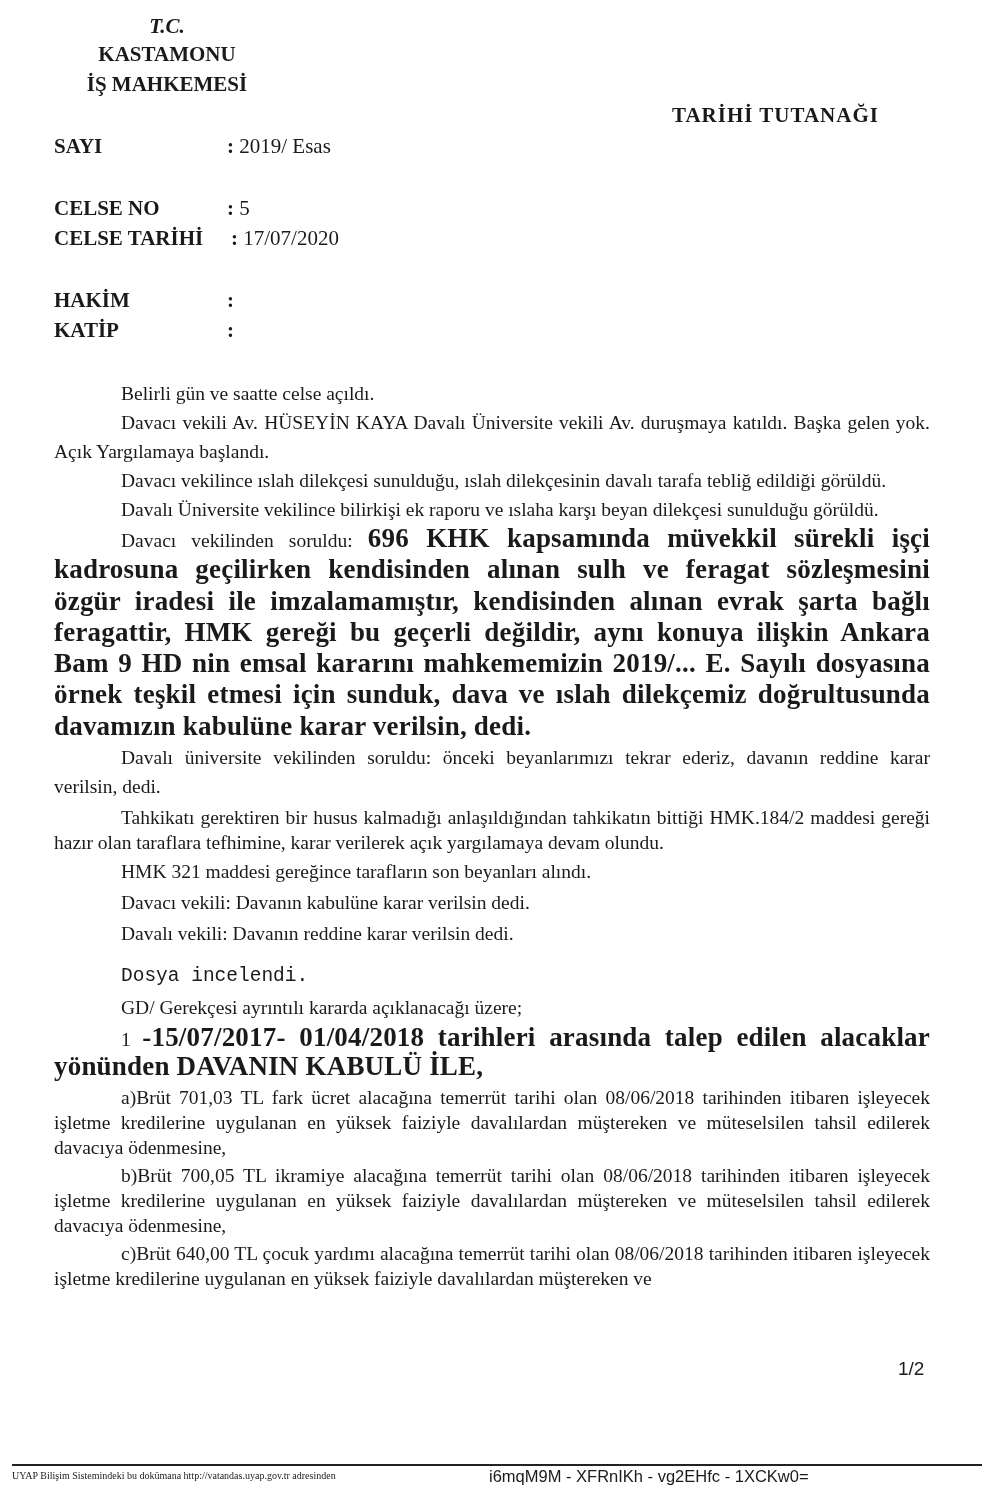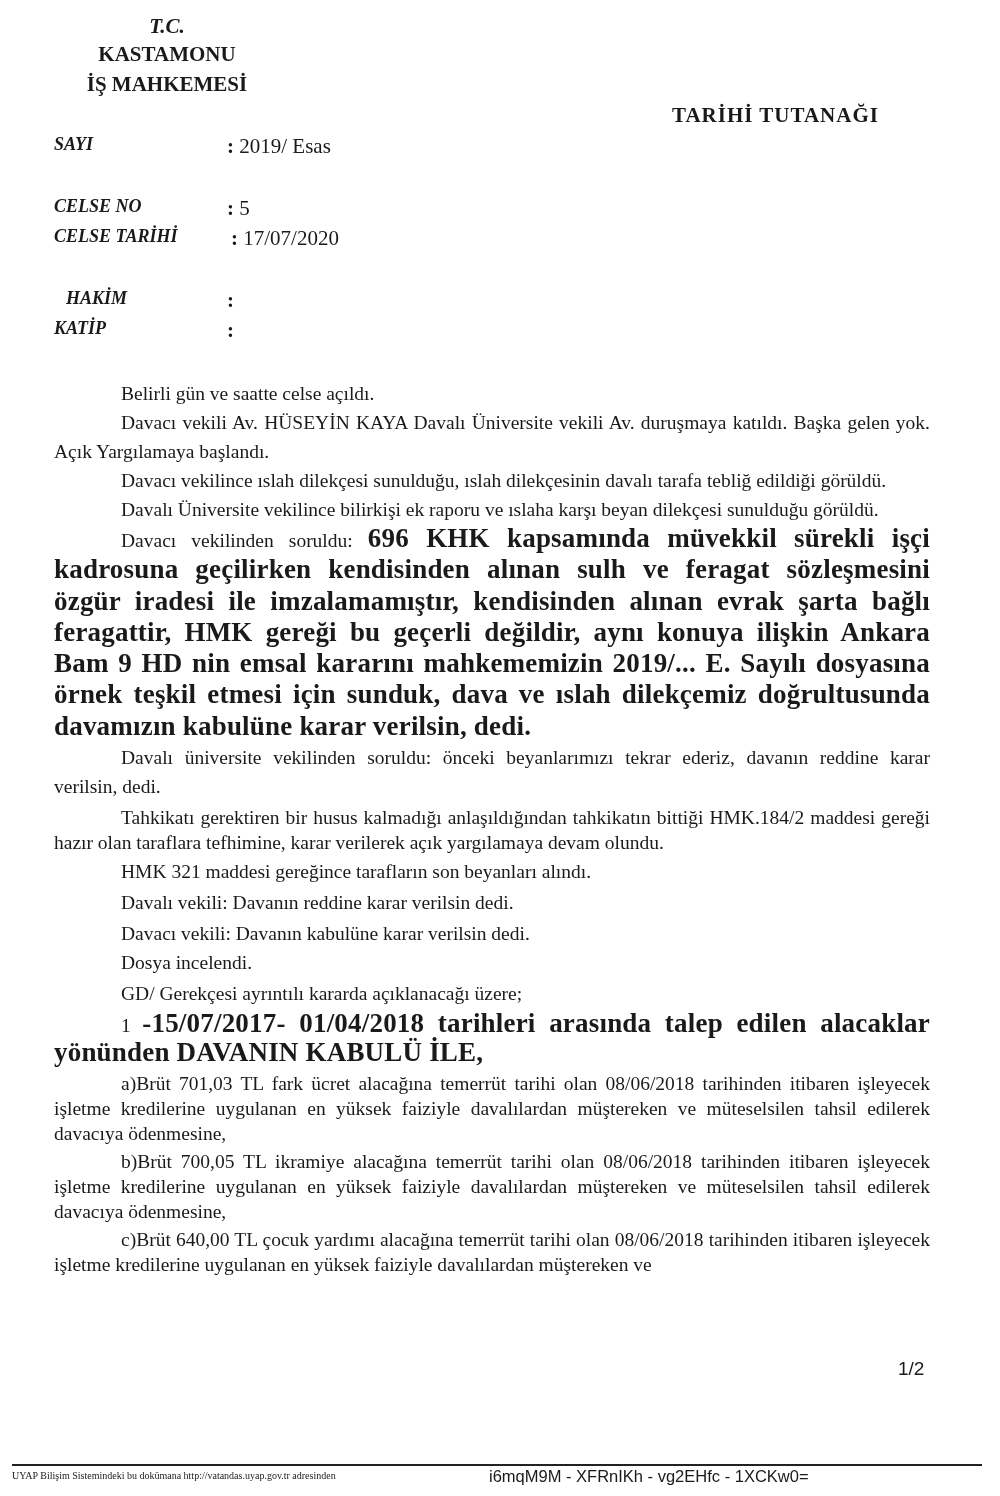--- a/index.html
+++ b/index.html
@@ -4,21 +4,21 @@
 <style>
   html, body { margin: 0; padding: 0; background: #ffffff; }
   body {
     width: 1000px; height: 1496px; position: relative; overflow: hidden;
     font-family: "Liberation Serif", "DejaVu Serif", serif;
     color: #1a1a1a;
   }
   .abs { position: absolute; white-space: nowrap; }
   .hdr { font-weight: bold; font-size: 21px; }
   .court { text-align: center; width: 260px; }
-  .meta-label { font-weight: bold; font-size: 18px; font-style: italic; }
+  .meta-label { font-weight: bold; font-size: 21px; }
   .meta-sep { font-size: 21px; }
   .meta-sep b { font-weight: bold; }
   .body-text {
     position: absolute; left: 54px; width: 876px;
     font-size: 19.5px; line-height: 29px;
   }
   .p { margin: 0; text-align: justify; text-align-last: left; }
   .ind { text-indent: 67px; }
   .bold { font-weight: bold; font-size: 27px; letter-spacing: 0.2px; }
   .lh-tight { line-height: 25px; }
@@ -48,21 +48,21 @@
     <b>:</b>
     <span>5</span>
   </div>
 
   <div class="abs meta-label" style="left:54px; top:226px;">CELSE TARİHİ</div>
   <div class="abs meta-sep" style="left:231px; top:226px;">
     <b>:</b>
     <span>17/07/2020</span>
   </div>
 
-  <div class="abs meta-label" style="left:54px; top:288px;margin-left:12px;">HAKİM</div>
+  <div class="abs meta-label" style="left:54px; top:288px;">HAKİM</div>
   <div class="abs meta-sep" style="left:227px; top:288px;">
     <b>:</b>
     <span></span>
   </div>
 
   <div class="abs meta-label" style="left:54px; top:318px;">KATİP</div>
   <div class="abs meta-sep" style="left:227px; top:318px;">
     <b>:</b>
     <span></span>
   </div>
@@ -72,23 +72,23 @@
   <p class="p ind">Belirli gün ve saatte celse açıldı.</p>
   <p class="p ind">Davacı vekili Av. HÜSEYİN KAYA Davalı Üniversite vekili Av.   duruşmaya katıldı. Başka gelen yok. Açık Yargılamaya başlandı.</p>
   <p class="p ind">Davacı vekilince ıslah dilekçesi sunulduğu, ıslah dilekçesinin davalı tarafa tebliğ edildiği görüldü.</p>
   <p class="p ind">Davalı Üniversite vekilince bilirkişi ek raporu ve ıslaha karşı beyan dilekçesi sunulduğu görüldü.</p>
   <p class="p ind" style="line-height:29.3px;">
     <span>Davacı vekilinden soruldu: </span><span class="bold">696 KHK kapsamında müvekkil sürekli işçi kadrosuna geçilirken kendisinden alınan sulh ve feragat sözleşmesini özgür iradesi ile imzalamamıştır, kendisinden alınan evrak şarta bağlı feragattir, HMK gereği bu geçerli değildir, aynı konuya  ilişkin Ankara Bam 9 HD nin emsal kararını mahkememizin 2019/... E. Sayılı dosyasına örnek teşkil etmesi için sunduk, dava ve ıslah dilekçemiz doğrultusunda davamızın kabulüne karar verilsin, dedi.</span>
   </p>
   <p class="p ind">Davalı üniversite vekilinden soruldu: önceki beyanlarımızı tekrar ederiz, davanın reddine karar verilsin, dedi.</p>
   <p class="p ind lh-tight" style="margin-top:4px;">Tahkikatı gerektiren bir husus kalmadığı anlaşıldığından tahkikatın bittiği HMK.184/2 maddesi gereği hazır olan taraflara tefhimine, karar verilerek açık yargılamaya devam olundu.</p>
   <p class="p ind" style="margin-top:2px;">HMK 321 maddesi gereğince tarafların son beyanları alındı.</p>
+  <p class="p ind" style="margin-top:2px;">Davacı vekili: Davanın kabulüne karar verilsin dedi.</p>
   <p class="p ind" style="margin-top:2px;">Davalı  vekili: Davanın reddine karar verilsin dedi.</p>
-  <p class="p ind" style="margin-top:2px;">Davacı vekili: Davanın kabulüne karar verilsin dedi.</p>
-  <p class="p ind" style="margin-top:0;">Dosya incelendi.</p>
+  <p class="p ind" style="margin-top:14px;font-family:Liberation Mono, monospace;">Dosya incelendi.</p>
   <p class="p ind" style="margin-top:2px;">GD/ Gerekçesi ayrıntılı kararda açıklanacağı üzere;</p>
   <p class="p ind" style="margin-top:2px; line-height:27px;">
     <span>1 </span><span class="bold">-15/07/2017- 01/04/2018 tarihleri arasında talep edilen alacaklar yönünden DAVANIN KABULÜ İLE,</span>
   </p>
   <p class="p ind lh-tight" style="margin-top:3px;">a)Brüt 701,03 TL  fark ücret alacağına temerrüt  tarihi olan 08/06/2018 tarihinden itibaren işleyecek işletme kredilerine uygulanan en yüksek faiziyle davalılardan müştereken ve müteselsilen tahsil edilerek davacıya ödenmesine,</p>
   <p class="p ind lh-tight" style="margin-top:3px;">b)Brüt 700,05 TL ikramiye alacağına temerrüt tarihi olan 08/06/2018 tarihinden itibaren işleyecek işletme kredilerine uygulanan en yüksek faiziyle davalılardan müştereken ve müteselsilen tahsil edilerek davacıya ödenmesine,</p>
   <p class="p ind lh-tight" style="margin-top:3px;">c)Brüt 640,00 TL çocuk yardımı alacağına temerrüt  tarihi olan 08/06/2018 tarihinden itibaren işleyecek işletme kredilerine uygulanan en yüksek faiziyle davalılardan müştereken ve</p>
 </div>
 
 <div class="abs page-num" style="left:898px; top:1358px;">1/2</div>

